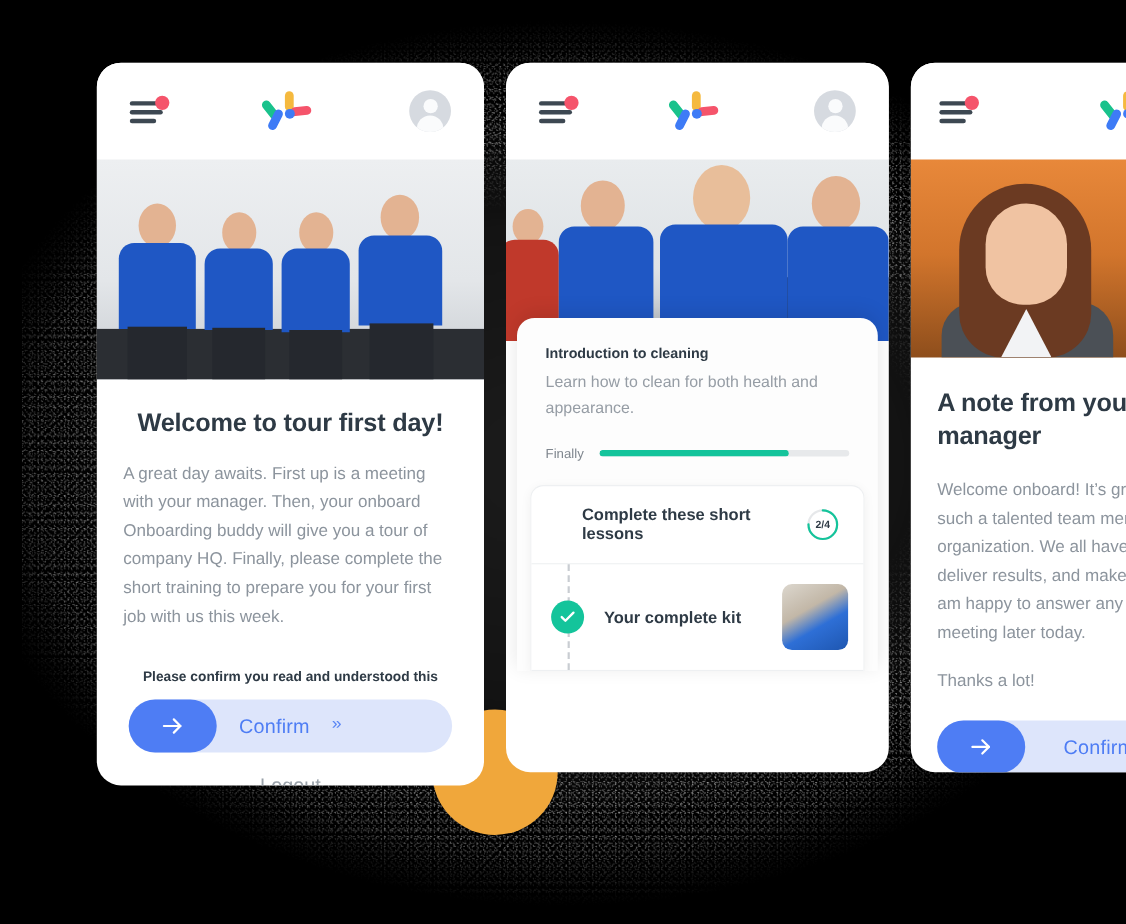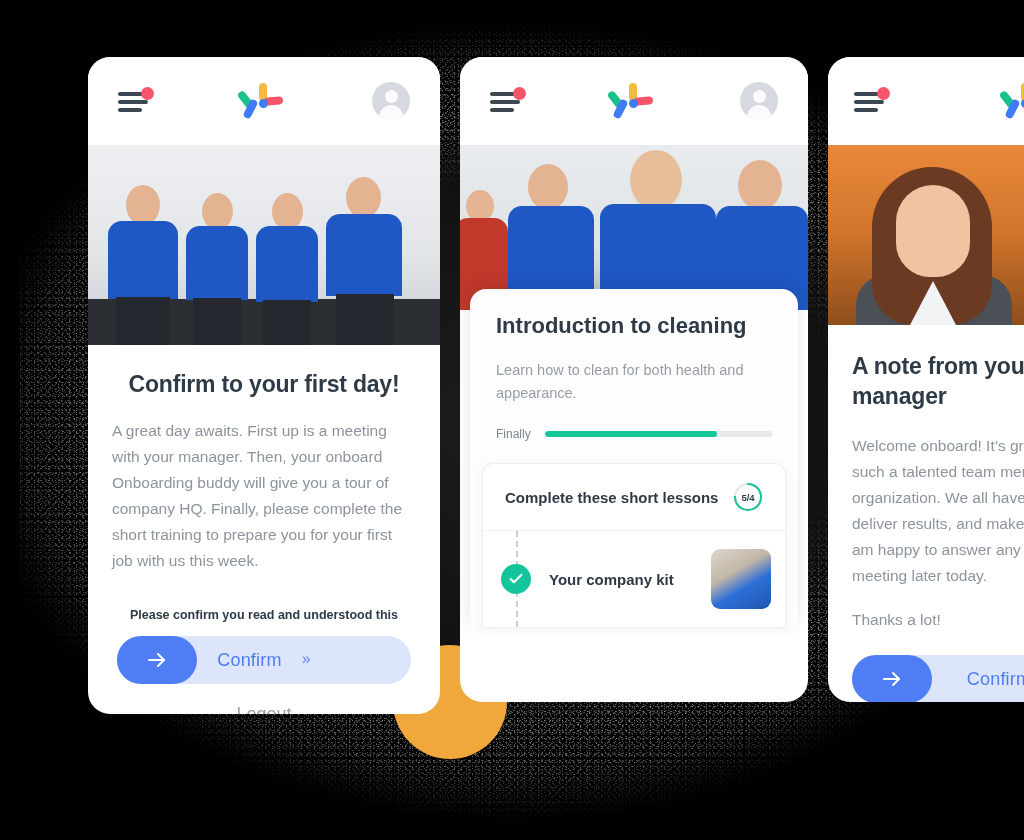--- a/index.html
+++ b/index.html
@@ -207,42 +207,42 @@
   
   .sheet {
     position: absolute; left: 10px; top: 232px;
     width: 328px;
     background: #FDFDFD;
     border-radius: 16px 16px 0 0;
     box-shadow: 0 -4px 18px rgba(0,0,0,.10);
     overflow: hidden;
   }
   .sheet-head { padding: 24px 26px 0; }
-  .sheet-title { font-size: 22px; font-weight: 700; color: #2E3A45; }
-  .sheet-sub { margin-top: 20px; font-size: 14.5px; line-height: 23px; color: #969DA5; }
+  .sheet-title { font-size: 13px; font-weight: 700; color: #2E3A45; }
+  .sheet-sub { margin-top: 9px; font-size: 14.5px; line-height: 23px; color: #969DA5; }
 
   .progress-row { display: flex; align-items: center; gap: 14px; margin: 22px 26px 0; }
   .progress-label { font-size: 12px; color: #7F868E; }
   .progress-track { flex: 1; height: 6px; border-radius: 3px; background: #E7E9EB; overflow: hidden; }
   .progress-fill { height: 100%; border-radius: 3px; background: #14C49B; }
 
   .lessons-card {
     margin: 22px 12px 0;
     background: #fff;
     border-radius: 12px 12px 0 0;
     border: 1px solid #EDEFF1;
     border-bottom: none;
     box-shadow: 0 2px 10px rgba(0,0,0,.05);
     overflow: hidden;
   }
   .lessons-head {
     display: flex; align-items: center; justify-content: space-between;
     padding: 18px 22px; border-bottom: 1px solid #EEF0F2;
   }
-  .lessons-title { font-size: 15px; font-weight: 700; color: #2E3A45; }
+  .lessons-title { font-size: 15px; font-weight: 700; color: #2E3A45; margin-left: 24px; }
 
   .ring { position: relative; width: 30px; height: 30px; }
   .ring svg { transform: rotate(-90deg); display: block; }
   .ring .ring-text {
     position: absolute; inset: 0; display: flex; align-items: center; justify-content: center;
     font-size: 9.5px; font-weight: 700; color: #2E3A45;
   }
 
   .lesson-row {
     position: relative;
@@ -326,21 +326,21 @@
         <div class="legs" style="left:9px;top:107px;width:48px;height:45px"></div>
       </div>
       <div class="ppl" style="left:236px;bottom:0;width:80px;height:168px">
         <div class="head" style="left:22px;top:0;width:35px;height:41px"></div>
         <div class="torso" style="left:2px;top:37px;width:76px;height:82px"></div>
         <div class="legs" style="left:12px;top:117px;width:58px;height:51px"></div>
       </div>
     </div>
 
     <div class="card-body">
-      <div class="headline">Confirm to your first day!</div>
+      <div class="headline">Welcome to tour first day!</div>
       <div class="bodytext">A great day awaits. First up is a meeting with your manager. Then, your onboard Onboarding buddy will give you a tour of company HQ. Finally, please complete the short training to prepare you for your first job with us this week.</div>
       <div class="confirm-label">Please confirm you read and understood this</div>
 
       <div class="slider">
         <div class="knob">
           <svg viewBox="0 0 24 24" fill="none" stroke="#ffffff" stroke-width="2" stroke-linecap="round" stroke-linejoin="round">
             <line x1="4" y1="12" x2="19" y2="12"></line>
             <polyline points="13 6 19 12 13 18"></polyline>
           </svg>
         </div>
@@ -407,32 +407,32 @@
       </div>
 
       <div class="lessons-card">
         <div class="lessons-head">
           <span class="lessons-title">Complete these short lessons</span>
           <div class="ring">
             <svg width="30" height="30" viewBox="0 0 30 30">
               <circle cx="15" cy="15" r="13" fill="none" stroke="#E6E8EA" stroke-width="2"></circle>
               <circle id="ring-arc" cx="15" cy="15" r="13" fill="none" stroke="#14C49B" stroke-width="2" stroke-linecap="round" stroke-dasharray="81.68140899333463" stroke-dashoffset="20.420352248333657"></circle>
             </svg>
-            <span class="ring-text">5/4</span>
+            <span class="ring-text">2/4</span>
           </div>
         </div>
 
         <div class="lesson-row">
           <div class="lesson-connector"></div>
           <div class="check">
             <svg viewBox="0 0 24 24" fill="none" stroke="#ffffff" stroke-width="3.2" stroke-linecap="round" stroke-linejoin="round">
               <polyline points="20 6 9 17 4 12"></polyline>
             </svg>
           </div>
-          <span class="lesson-name">Your company kit</span>
+          <span class="lesson-name">Your complete kit</span>
           <div class="lesson-thumb t-gloves"></div>
         </div>
 
       </div>
     </div>
   </div>
 
   <div class="phone" id="phone-3">
 
     <div class="app-header" style="padding:0 26px">

